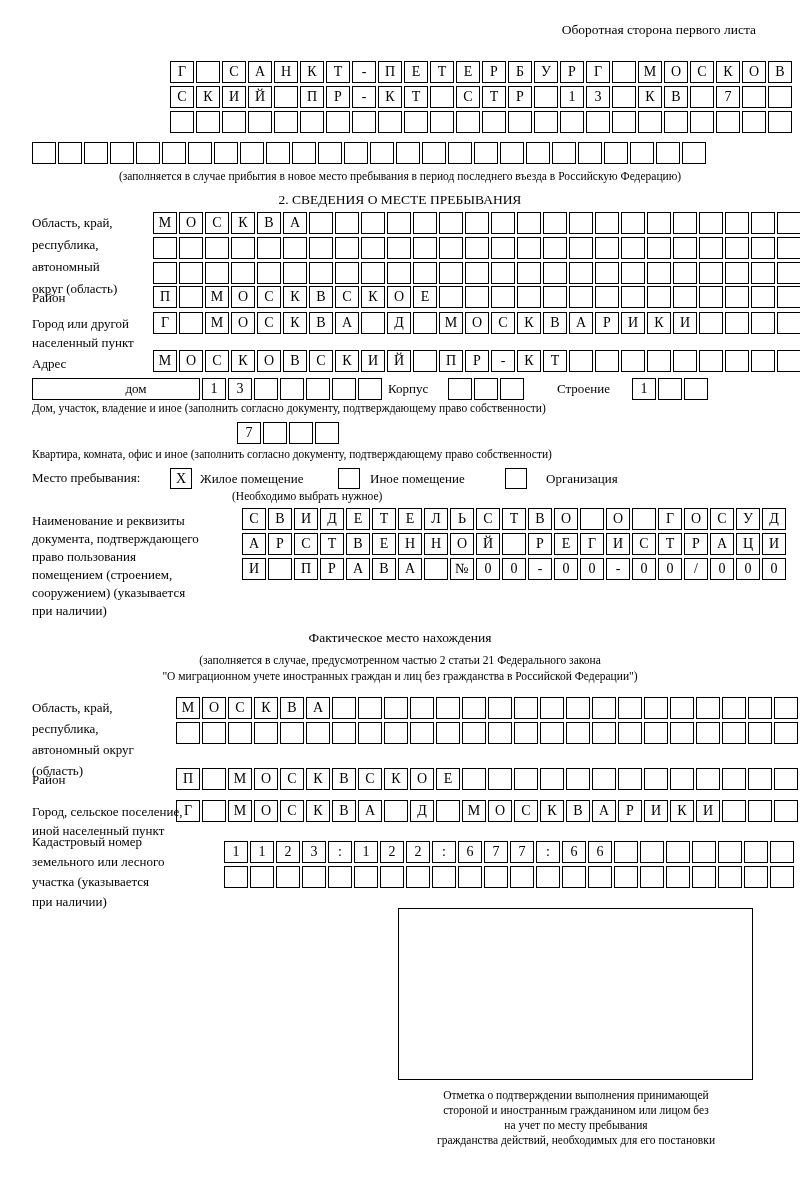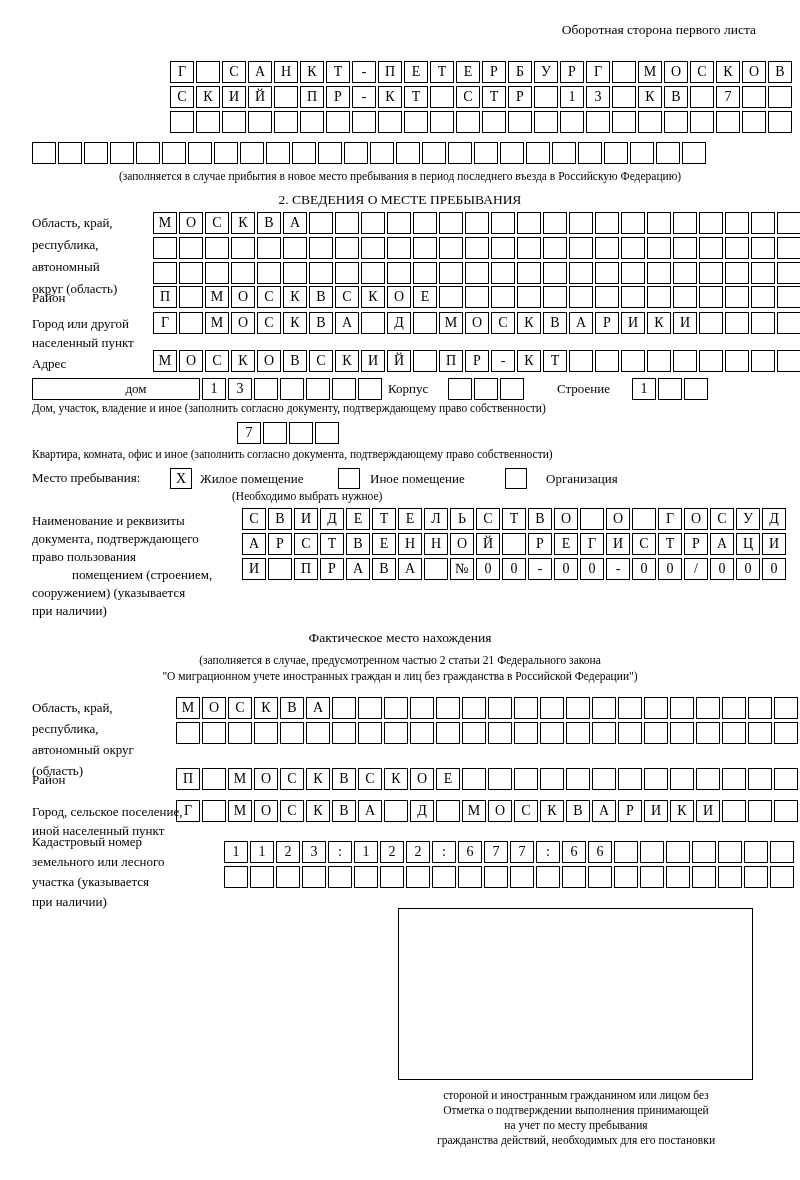--- a/index.html
+++ b/index.html
@@ -407,36 +407,36 @@
   </div>
 
   <div class="wideblock small" style="left:32px; top:402px; width:740px;">Дом, участок, владение и иное (заполнить согласно документу, подтверждающему право собственности)</div>
 
   <div class="wideblock cells" style="left:237px; top:422px;">
     <div class="cell">7</div>
     <div class="cell"></div>
     <div class="cell"></div>
     <div class="cell"></div>
   </div>
-  <div class="wideblock small" style="left:32px; top:448px; width:740px;">Квартира, комната, офис и иное (заполнить согласно документа, подтверждающему право собственности)</div>
+  <div class="wideblock small" style="left:32px; top:448px; width:740px;">Квартира, комната, офис и иное (заполнить согласно документу, подтверждающему право собственности)</div>
 
   <div class="wideblock lbl" style="left:32px; top:470px;">Место пребывания:</div>
   <div class="wideblock cell" style="left:170px; top:468px; width:22px; height:21px;">X</div>
   <div class="wideblock lbl" style="left:200px; top:471px;">Жилое помещение</div>
   <div class="wideblock cell" style="left:338px; top:468px; width:22px; height:21px;"></div>
   <div class="wideblock lbl" style="left:370px; top:471px;">Иное помещение</div>
   <div class="wideblock cell" style="left:505px; top:468px; width:22px; height:21px;"></div>
   <div class="wideblock lbl" style="left:546px; top:471px;">Организация</div>
   <div class="wideblock small" style="left:232px; top:490px;">(Необходимо выбрать нужное)</div>
 
   <div class="wideblock" style="left:32px; top:512px; width:200px;">
     <div class="lbl" style="line-height:18px;">Наименование и реквизиты</div>
     <div class="lbl" style="line-height:18px;">документа, подтверждающего</div>
     <div class="lbl" style="line-height:18px;">право пользования</div>
-    <div class="lbl" style="line-height:18px;margin-left:40px;">помещением (строением,</div>
+    <div class="lbl" style="line-height:18px;">помещением (строением,</div>
     <div class="lbl" style="line-height:18px;">сооружением) (указывается</div>
     <div class="lbl" style="line-height:18px;">при наличии)</div>
   </div>
 
   <div class="wideblock" style="left:242px; top:508px;">
     <div class="cells boxline">
       <div class="cell">С</div>
       <div class="cell">В</div>
       <div class="cell">И</div>
       <div class="cell">Д</div>
@@ -684,19 +684,19 @@
       <div class="cell"></div>
       <div class="cell"></div>
       <div class="cell"></div>
       <div class="cell"></div>
       <div class="cell"></div>
     </div>
   </div>
 
   <div class="wideblock bigbox" style="left:398px; top:908px; width:355px; height:172px;"></div>
   <div class="wideblock tinytext" style="left:390px; top:1088px; width:372px;">
+    <div>Отметка о подтверждении выполнения принимающей</div>
     <div>стороной и иностранным гражданином или лицом без</div>
-    <div>Отметка о подтверждении выполнения принимающей</div>
     <div>на учет по месту пребывания</div>
     <div>гражданства действий, необходимых для его постановки</div>
   </div>
 
 </div>
 
 </body></html>

